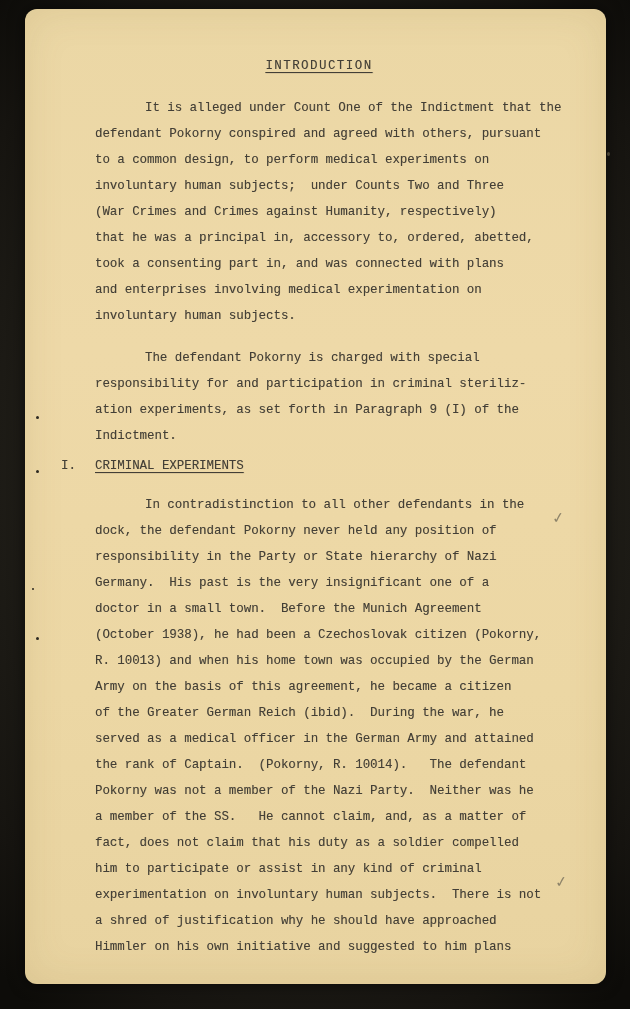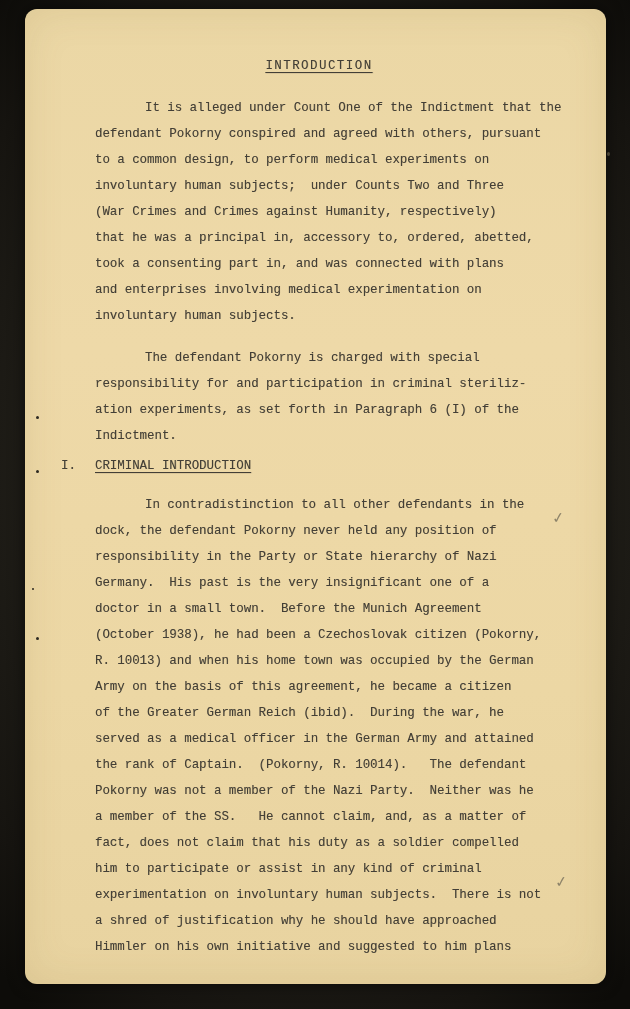--- a/index.html
+++ b/index.html
@@ -80,27 +80,27 @@
 to a common design, to perform medical experiments on
 involuntary human subjects;  under Counts Two and Three
 (War Crimes and Crimes against Humanity, respectively)
 that he was a principal in, accessory to, ordered, abetted,
 took a consenting part in, and was connected with plans
 and enterprises involving medical experimentation on
 involuntary human subjects.</div>
 
     <div class="para">The defendant Pokorny is charged with special
 responsibility for and participation in criminal steriliz-
-ation experiments, as set forth in Paragraph 6 (I) of the
+ation experiments, as set forth in Paragraph 9 (I) of the
 Indictment.</div>
 
     <div class="section-heading">
       <span class="section-number">I.</span>
       <span class="heading-lines">
-        <span class="hl">CRIMINAL INTRODUCTION</span>
+        <span class="hl">CRIMINAL EXPERIMENTS</span>
       </span>
     </div>
 
     <div class="para">In contradistinction to all other defendants in the
 dock, the defendant Pokorny never held any position of
 responsibility in the Party or State hierarchy of Nazi
 Germany.  His past is the very insignificant one of a
 doctor in a small town.  Before the Munich Agreement
 (October 1938), he had been a Czechoslovak citizen (Pokorny,
 R. 10013) and when his home town was occupied by the German

